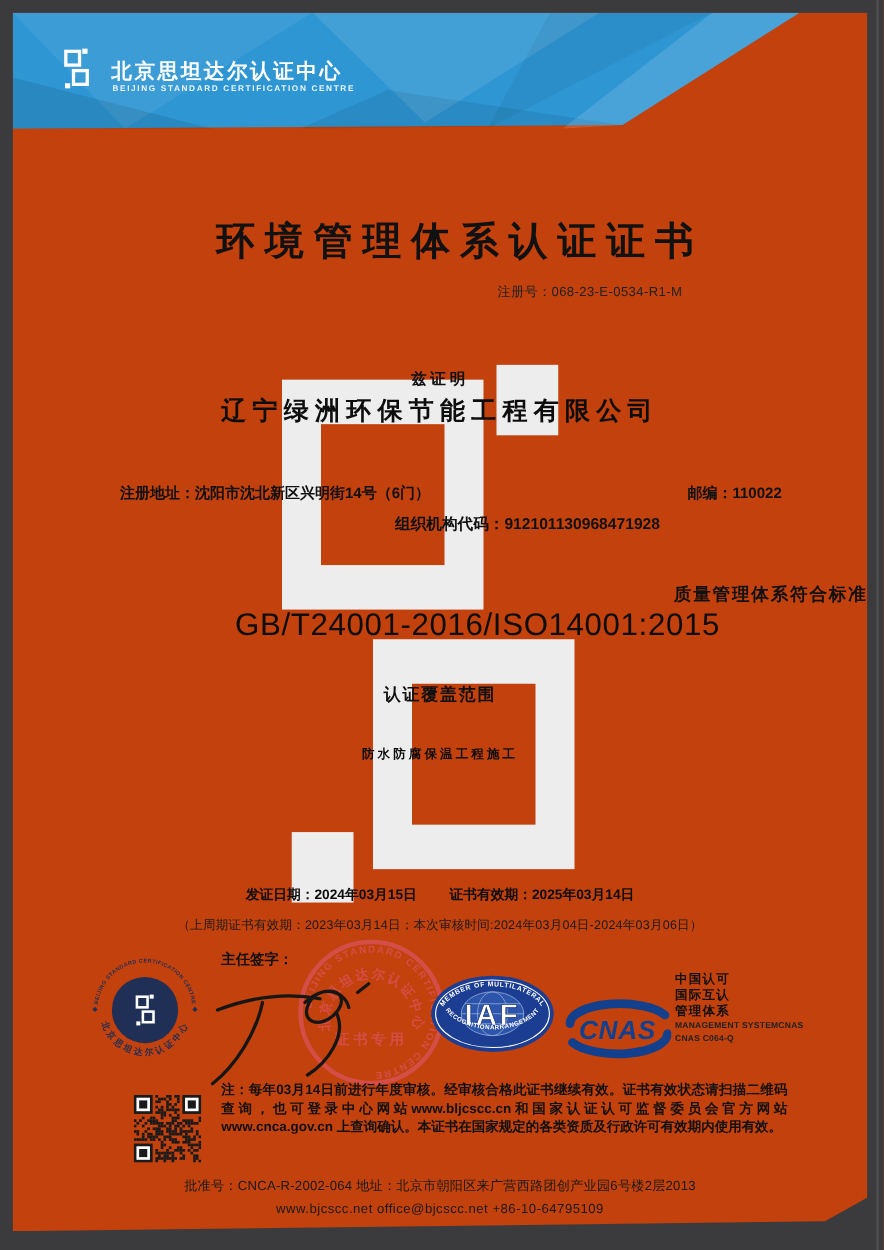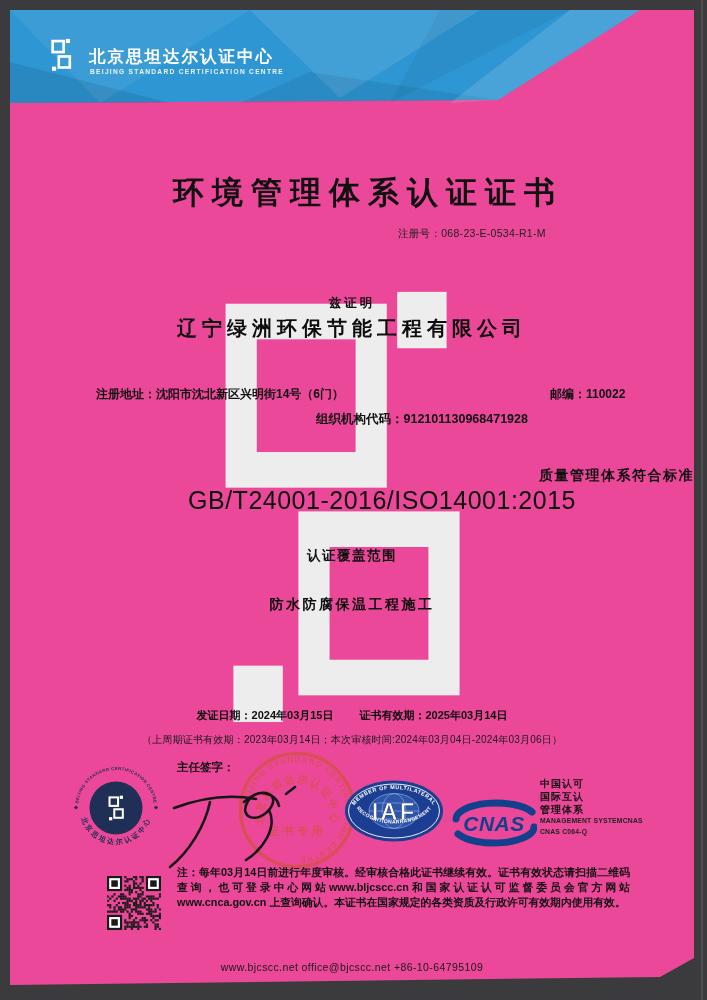--- a/index.html
+++ b/index.html
@@ -4,21 +4,21 @@
 <style>
   html,body{margin:0;padding:0;}
   body{
     width:707px;height:1000px;position:relative;overflow:hidden;
     background:#3b3b3d;
     font-family:"Liberation Sans","DejaVu Sans",sans-serif;
     -webkit-font-smoothing:antialiased;
   }
   .edge-line{position:absolute;right:4px;top:0;width:2px;height:100%;background:#5c5c5e;opacity:.6;}
   .page{
-    position:absolute;left:10px;top:10px;width:684px;height:975px;background:#ec4899;
+    position:absolute;left:10px;top:10px;width:684px;height:975px;background:#c2410c;
     clip-path:polygon(0 0,684px 0,684px 948px,650px 967px,0 975px);
   }
   .abs{position:absolute;}
   .ctr{left:0;width:100%;text-align:center;}
   
   .band{left:0;top:0;width:684px;height:93px;}
   .org-cn{left:79px;top:36px;color:#fff;font-size:16.5px;font-weight:bold;letter-spacing:2px;z-index:3;}
   .org-en{left:80px;top:58px;color:#eaf5fc;font-size:6.6px;font-weight:bold;letter-spacing:1.3px;z-index:3;}
   .header-logo{left:40px;top:28px;z-index:3;color:#ffffff;}
   
@@ -29,21 +29,21 @@
   .regno{left:388px;top:217px;font-size:10.5px;color:#222;letter-spacing:.3px;}
   .intro{top:285px;font-size:12.5px;font-weight:bold;letter-spacing:3px;color:#111;}
   .company{top:305px;font-size:20px;font-weight:bold;letter-spacing:5px;color:#0d0d0d;}
   .addr-row{left:0;top:376px;width:100%;font-size:12px;font-weight:bold;color:#111;}
   .addr{position:absolute;left:86px;top:0;white-space:nowrap;}
   .postcode{position:absolute;left:540px;top:0;white-space:nowrap;}
   .orgcode{top:401px;font-size:12.5px;font-weight:bold;color:#111;margin-left:70px;}
   .std-head{top:457px;font-size:14px;font-weight:bold;letter-spacing:1.5px;color:#111;text-align:right;}
   .std-code{top:476px;font-size:25px;letter-spacing:.5px;color:#0d0d0d;margin-left:30px;}
   .scope-head{top:537px;font-size:13.5px;font-weight:bold;letter-spacing:1.5px;color:#111;}
-  .scope1{top:586px;font-size:14px;font-weight:bold;letter-spacing:2.5px;color:#0d0d0d;}
+  .scope1{top:586px;font-size:10px;font-weight:bold;letter-spacing:2.5px;color:#0d0d0d;}
   .scope2{top:610px;font-size:15px;font-weight:bold;letter-spacing:1px;color:#0d0d0d;}
   .dates{top:698px;font-size:11px;font-weight:bold;color:#0d0d0d;}
   .dates span{margin:0 13px;}
   .cycle{top:723px;font-size:10px;color:#1a1a1a;letter-spacing:.2px;}
   
   .director{left:167px;top:750px;font-size:11.5px;font-weight:bold;color:#111;z-index:2;}
   .navy-seal{left:60px;top:752px;z-index:2;}
   .stamp{left:225px;top:738px;z-index:2;opacity:.86;}
   .signature{left:148px;top:768px;z-index:4;}
   .iaf{left:333px;top:769px;z-index:2;}
@@ -426,16 +426,17 @@
         <rect x="38.88" y="0" width="15.120000000000001" height="15.120000000000001" fill="#1a1a1a"></rect>
         <rect x="41.040000000000006" y="2.16" width="10.8" height="10.8" fill="#fff"></rect>
         <rect x="43.2" y="4.32" width="6.48" height="6.48" fill="#1a1a1a"></rect>
         <rect x="0" y="38.88" width="15.120000000000001" height="15.120000000000001" fill="#1a1a1a"></rect>
         <rect x="2.16" y="41.040000000000006" width="10.8" height="10.8" fill="#fff"></rect>
         <rect x="4.32" y="43.2" width="6.48" height="6.48" fill="#1a1a1a"></rect>
       </svg>
 
     <div class="abs footnote">注：每年03月14日前进行年度审核。经审核合格此证书继续有效。证书有效状态请扫描二维码查询，也可登录中心网站www.bljcscc.cn和国家认证认可监督委员会官方网站www.cnca.gov.cn 上查询确认。本证书在国家规定的各类资质及行政许可有效期内使用有效。</div>
 
+    <div class="abs ctr footer1">批准号：CNCA-R-2002-064 地址：北京市朝阳区来广营西路团创产业园6号楼2层2013</div>
     <div class="abs ctr footer2">www.bjcscc.net office@bjcscc.net +86-10-64795109</div>
 
   </div>
 </div>
 
 </body></html>

